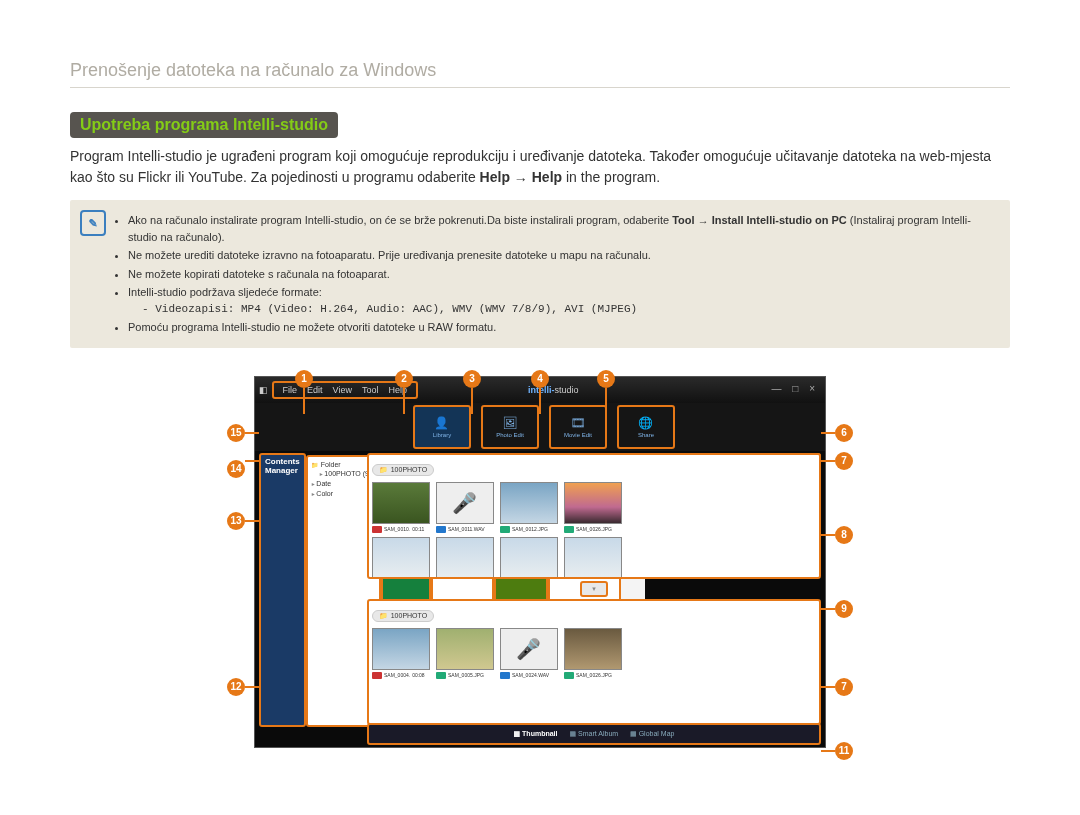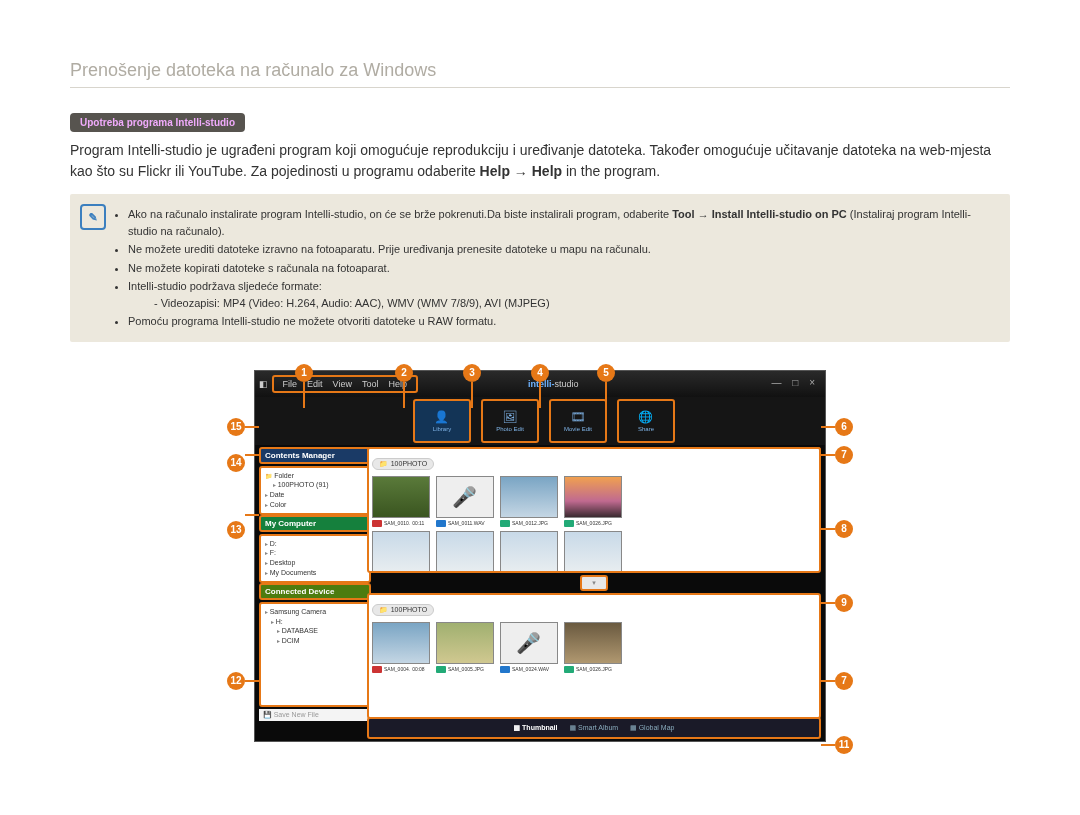--- a/index.html
+++ b/index.html
@@ -1,24 +1,24 @@
 <!DOCTYPE html>
 <html><head>
 <meta charset="utf-8">
 <style>
   html,body{margin:0;padding:0;background:#fff;font-family:Arial,Helvetica,sans-serif;color:#333;width:1080px;}
   .page{width:1080px;padding:60px 70px 11px 70px;box-sizing:border-box;}
   .doc-title{color:#b0aca3;font-size:18px;border-bottom:1px solid #d8d5cd;padding-bottom:6px;margin-bottom:24px;font-weight:400;}
-  .sec-badge{display:inline-block;background:#57544f;color:#f0abfc;border-radius:4px;padding:4px 10px;font-size:10px;font-weight:700;}
+  .sec-badge{display:inline-block;background:#57544f;color:#84cc16;border-radius:4px;padding:4px 10px;font-size:16px;font-weight:700;}
   .body-text{font-size:14px;line-height:1.5;margin:8px 0 12px 0;}
   .note-box{background:#ece8dd;border-radius:2px;padding:10px 14px 10px 44px;position:relative;font-size:11px;line-height:1.5;color:#333;}
   .note-icon{position:absolute;left:10px;top:10px;width:22px;height:22px;border:2px solid #3b7fbf;border-radius:4px;display:flex;align-items:center;justify-content:center;color:#3b7fbf;font-size:11px;font-weight:bold;}
   .note-box ul{margin:0;padding-left:14px;}
   .note-box li{margin:2px 0;}
-  .subdash{margin-left:26px;}
+  .subdash{margin-left:14px;font-family:Liberation Mono, monospace;}
 
   
   .shot-wrap{position:relative;width:610px;height:405px;margin:28px auto 0 auto;}
   .shot{position:relative;width:570px;height:370px;margin:0 auto;background:#0a0a0a;border:1px solid #555;overflow:hidden;font-family:Arial,sans-serif;}
   
   .titlebar{height:26px;background:linear-gradient(#2a2a2a,#111);display:flex;align-items:center;color:#ccc;font-size:9px;}
   .menu-wrap{border:2px solid #e67817;border-radius:3px;display:flex;gap:0;margin-left:4px;padding:2px 4px;}
   .menu-wrap span{padding:0 5px;white-space:nowrap;}
   .studio-logo{margin-left:110px;font-size:9px;}
   .studio-logo b{color:#6fb4ff;}
@@ -26,21 +26,21 @@
   
   .moderow{height:48px;background:#151515;display:flex;align-items:center;padding-left:158px;gap:10px;}
   .modebtn{width:54px;height:40px;border:2px solid #e67817;border-radius:3px;display:flex;flex-direction:column;align-items:center;justify-content:center;color:#7fb3e6;font-size:6px;gap:2px;}
   .modebtn.lib{background:#133456;}
   .mode-ico{width:16px;height:14px;display:flex;align-items:center;justify-content:center;font-size:12px;}
   
   .toolstrip{position:absolute;top:76px;right:4px;height:18px;display:flex;align-items:center;}
   .toolstrip .obox{border:2px solid #e67817;border-radius:3px;height:14px;display:flex;align-items:center;padding:0 2px;gap:2px;}
   .tico{width:12px;height:12px;background:#333;border:1px solid #555;display:inline-block;}
   
-  .leftpane{position:absolute;left:4px;top:76px;width:112px;bottom:20px;display:flex;flex-direction:column;}
+  .leftpane{position:absolute;left:4px;top:76px;width:112px;bottom:20px;display:flex;flex-direction:row;}
   .lp-head{background:#1a3a66;color:#fff;font-size:8px;font-weight:bold;padding:2px 4px;border:2px solid #e67817;border-radius:3px;}
   .lp-body{background:#fff;font-size:7px;color:#333;padding:3px 4px;border:2px solid #e67817;border-radius:3px;margin-top:2px;line-height:1.4;}
   .lp-row{white-space:nowrap;}
   .lp-row::before{content:"▸ ";color:#888;font-size:6px;}
   .lp-row.folder::before{content:"📁 ";font-size:6px;}
   
   .content{position:absolute;left:112px;top:76px;right:4px;bottom:22px;display:flex;flex-direction:column;gap:2px;}
   .c-top{flex:1;border:2px solid #e67817;border-radius:3px;background:#fff;padding:3px;overflow:hidden;}
   .crumb{background:#e8e8e8;border:1px solid #ccc;border-radius:6px;font-size:7px;padding:1px 6px;display:inline-flex;align-items:center;gap:3px;color:#333;}
   .crumb::before{content:"📁";font-size:7px;}
@@ -115,21 +115,21 @@
     <div class="leader" style="left:236px;top:12px;width:2px;height:26px"></div>
     <div class="callout" style="left:296px;top:-6px">4</div>
     <div class="leader" style="left:304px;top:12px;width:2px;height:26px"></div>
     <div class="callout" style="left:362px;top:-6px">5</div>
     <div class="leader" style="left:370px;top:12px;width:2px;height:26px"></div>
 
     <div class="callout" style="left:-8px;top:48px">15</div>
     <div class="leader" style="left:10px;top:56px;width:14px;height:2px"></div>
     <div class="callout" style="left:-8px;top:84px">14</div>
     <div class="leader" style="left:10px;top:84px;width:14px;height:2px"></div>
-    <div class="callout" style="left:-8px;top:151px">13</div>
+    <div class="callout" style="left:-8px;top:136px">13</div>
     <div class="leader" style="left:10px;top:144px;width:14px;height:2px"></div>
     <div class="callout" style="left:-8px;top:302px">12</div>
     <div class="leader" style="left:10px;top:310px;width:14px;height:2px"></div>
 
     <div class="callout" style="right:-8px;top:48px">6</div>
     <div class="leader" style="right:10px;top:56px;width:14px;height:2px"></div>
     <div class="callout" style="right:-8px;top:76px">7</div>
     <div class="leader" style="right:10px;top:84px;width:14px;height:2px"></div>
     <div class="callout" style="right:-8px;top:150px">8</div>
     <div class="leader" style="right:10px;top:158px;width:14px;height:2px"></div>

